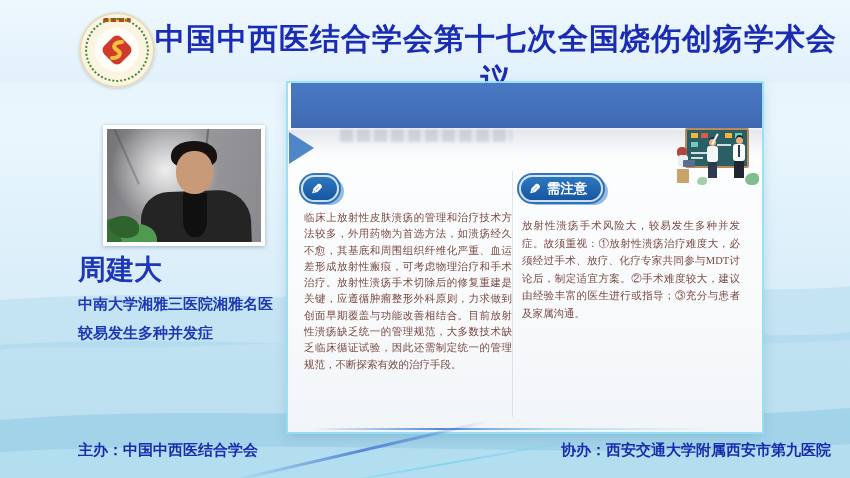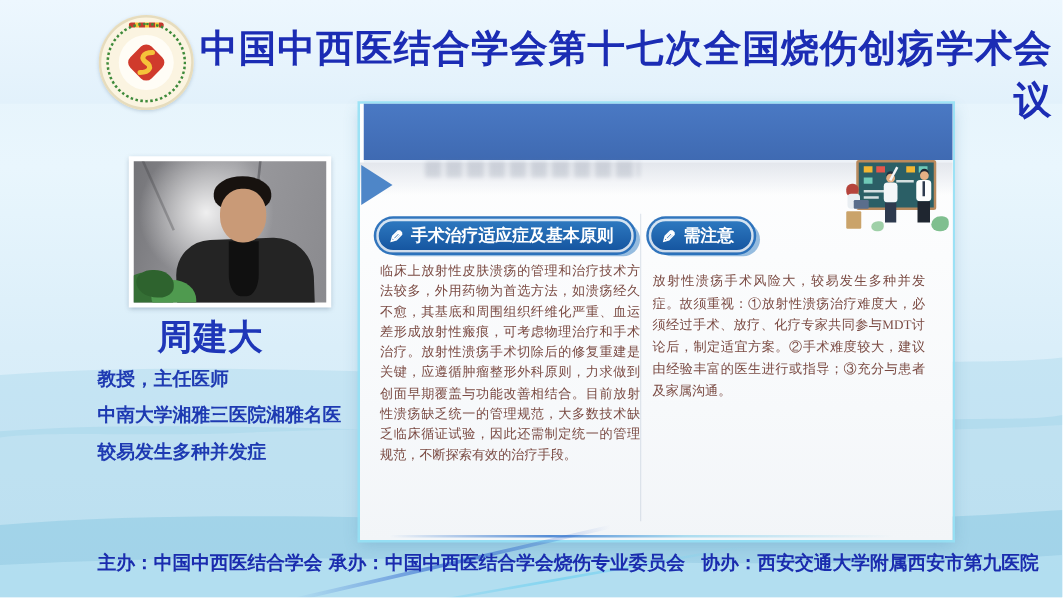--- a/index.html
+++ b/index.html
@@ -16,21 +16,21 @@
   
   .header-band{position:absolute;left:0;top:0;width:850px;height:83px;z-index:1;
     background:linear-gradient(180deg,#edf7fe 0%,#e2f1fb 100%);}
   .logo{position:absolute;left:79px;top:12px;width:76px;height:76px;border-radius:50%;z-index:2;
     background:#fbf4e1;box-shadow:inset 0 0 0 2px #e6dcbd,0 1px 3px rgba(90,120,150,.3);}
   .logo-ring{position:absolute;inset:6px;border-radius:50%;border:2px dotted #3e8a3a;}
   .logo-core{position:absolute;inset:16px;border-radius:50%;background:#fffdf6;
     display:flex;align-items:center;justify-content:center;}
   .logo-top-mark{position:absolute;left:24px;top:6px;width:28px;height:4px;border-radius:2px;
     background:repeating-linear-gradient(90deg,#c23a2e 0 5px,#f5c33a 5px 8px);}
-  .title{position:absolute;left:150px;right:8px;top:19px;text-align:right;z-index:2;
+  .title{position:absolute;left:150px;right:8px;top:19px;text-align:center;z-index:2;
     font-family:"Liberation Serif",serif;font-weight:bold;font-size:30px;letter-spacing:1px;color:#1b2cb4;}
   .subtitle{position:absolute;left:150px;right:8px;top:58px;text-align:center;z-index:2;
     font-size:13px;font-weight:bold;color:#16336e;}
   
   .video-frame{position:absolute;left:103px;top:125px;width:162px;height:121px;background:#fff;z-index:2;
     box-shadow:0 1px 4px rgba(40,70,100,.35);}
   .video-photo{position:absolute;inset:4px;overflow:hidden;
     background:linear-gradient(105deg,#737377 0%,#9a9a9e 45%,#8a8a8e 100%);}
   .photo-light{position:absolute;left:-6px;top:-18px;width:128px;height:118px;
     background:radial-gradient(circle,rgba(255,255,255,.85) 0%,rgba(255,255,255,0) 62%);}
@@ -44,21 +44,21 @@
     border-radius:46% 46% 48% 48%;}
   .person-body{position:absolute;left:34px;top:62px;width:110px;height:58px;background:#242424;
     border-radius:28px 32px 0 0;transform:rotate(-2deg);}
   .person-shirt{position:absolute;left:76px;top:64px;width:24px;height:44px;background:#101010;
     border-radius:0 0 40% 40%;}
   .plant{position:absolute;left:-8px;bottom:-10px;width:70px;height:48px;}
   .plant i{position:absolute;border-radius:45% 55% 40% 60%;}
   .plant .p1{left:0;bottom:0;width:40px;height:34px;background:#356f35;}
   .plant .p2{left:22px;bottom:-2px;width:36px;height:30px;background:#4f9a4f;}
   .plant .p3{left:10px;bottom:14px;width:30px;height:22px;background:#2e632e;}
-  .speaker-name{position:absolute;left:78px;top:251px;font-size:28px;font-weight:bold;color:#1e36b8;z-index:2;margin-left:48px;}
+  .speaker-name{position:absolute;left:78px;top:251px;font-size:28px;font-weight:bold;color:#1e36b8;z-index:2;}
   .speaker-lines{position:absolute;left:78px;top:289px;z-index:2;font-size:15px;font-weight:bold;
     color:#1e3ab2;line-height:29px;}
   .speaker-lines div{white-space:nowrap;}
   
   .slide{position:absolute;left:288px;top:83px;width:474px;height:349px;z-index:2;
     background:linear-gradient(180deg,#ffffff 0%,#f7f9fb 70%,#f2f5f8 100%);
     box-shadow:0 0 0 2px rgba(150,225,245,.9),0 4px 12px rgba(70,130,170,.3);}
   .slide-topbar{position:absolute;left:3px;top:0;right:0;height:45px;
     background:linear-gradient(180deg,#4a79c4 0%,#3f6ab2 100%);border-bottom:2px solid #edf2f8;}
   .slide-fade{position:absolute;left:0;top:47px;right:0;height:26px;
@@ -165,21 +165,20 @@
       <div class="plant">
           <i class="p1"></i>
           <i class="p2"></i>
           <i class="p3"></i>
         </div>
     </div>
   </div>
 
   <div class="speaker-name">周建大</div>
   <div class="speaker-lines">
-    <div>教授，主任医师</div>
     <div>中南大学湘雅三医院湘雅名医</div>
     <div>较易发生多种并发症</div>
   </div>
 
   <div class="slide">
     <div class="slide-topbar"></div>
     <div class="slide-fade"></div>
     <div class="slide-arrow"></div>
     <div class="ghost-title"></div>
 
@@ -215,33 +214,31 @@
           <span class="legs"></span>
       </div>
       <span class="leaf"></span>
         <span class="leaf2"></span>
     </div>
 
     <div class="divider"></div>
 
     <div class="pill pill-left">
       <span class="pen">✎</span>
-      <span>手术治疗适应症及基本原则</span>
     </div>
     <div class="pill pill-right">
       <span class="pen">✎</span>
       <span>需注意</span>
     </div>
 
     <div class="para para-left">临床上放射性皮肤溃疡的管理和治疗技术方法较多，外用药物为首选方法，如溃疡经久不愈，其基底和周围组织纤维化严重、血运差形成放射性瘢痕，可考虑物理治疗和手术治疗。放射性溃疡手术切除后的修复重建是关键，应遵循肿瘤整形外科原则，力求做到创面早期覆盖与功能改善相结合。目前放射性溃疡缺乏统一的管理规范，大多数技术缺乏临床循证试验，因此还需制定统一的管理规范，不断探索有效的治疗手段。</div>
     <div class="para para-right">放射性溃疡手术风险大，较易发生多种并发症。故须重视：①放射性溃疡治疗难度大，必须经过手术、放疗、化疗专家共同参与MDT讨论后，制定适宜方案。②手术难度较大，建议由经验丰富的医生进行或指导；③充分与患者及家属沟通。</div>
 
     <div class="slide-bottom-line"></div>
   </div>
 
   <div class="streak s1"></div>
   <div class="streak s2"></div>
 
   <div class="footer-item f1">主办：中国中西医结合学会</div>
-  <div class="footer-item f2">承办：中国中西医结合学会烧伤专业委员会</div>
   <div class="footer-item f3">协办：西安交通大学附属西安市第九医院</div>
 
 </div>
 
 </body></html>

